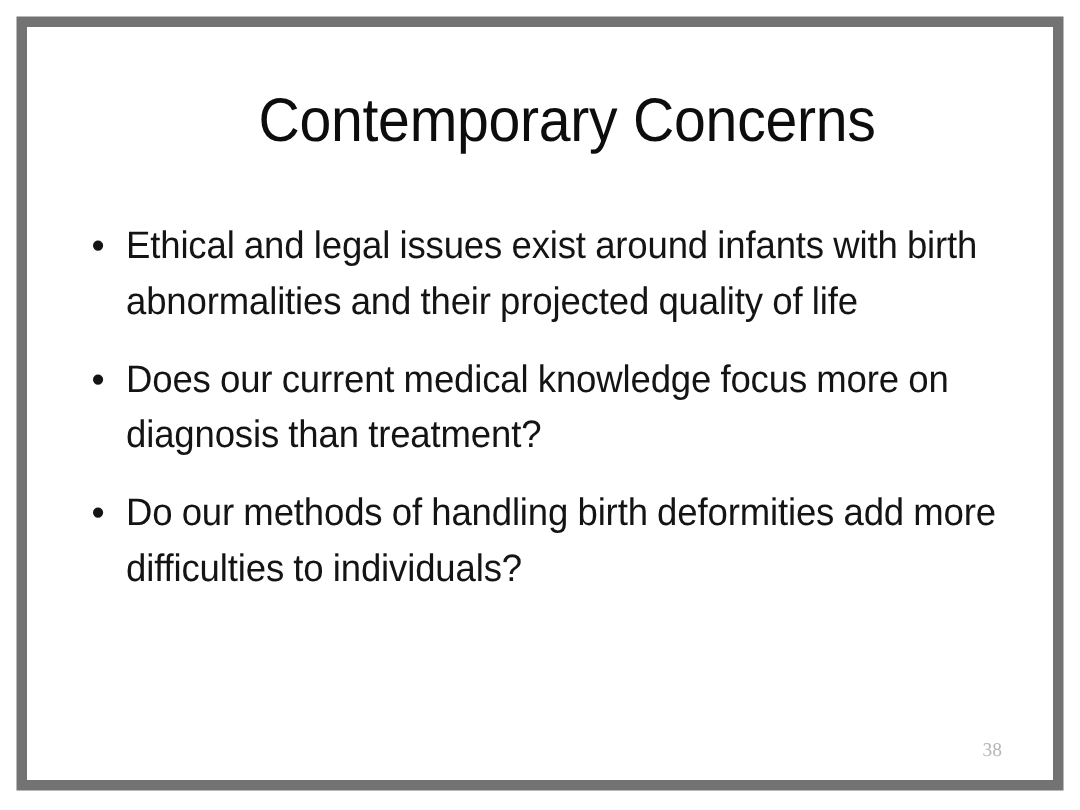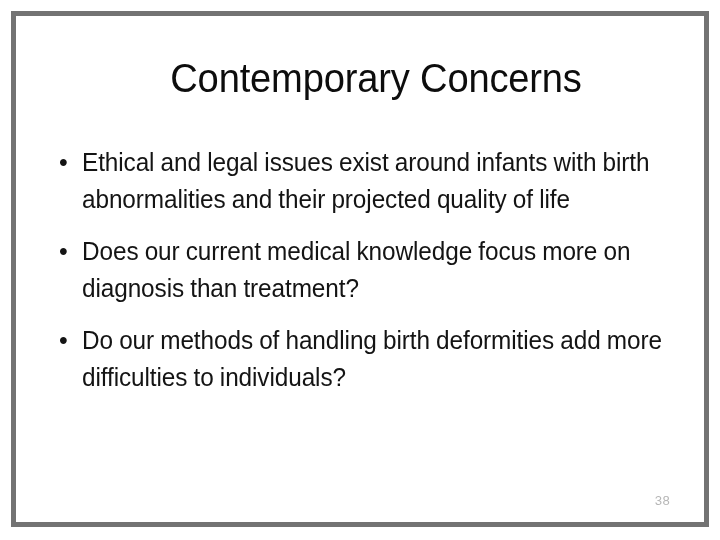--- a/index.html
+++ b/index.html
@@ -34,21 +34,21 @@
     background: #fdfdfa;
   }
 
   #frame {
     position: absolute;
     left: 11px;
     top: 11px;
     width: 698px;
     height: 516px;
     box-sizing: border-box;
-    border: 5px solid #737373;
+    border: 7px solid #737373;
     background: #ffffff;
   }
 
   #title {
     position: absolute;
     left: 40px;
     top: 38px;
     width: 640px;
     text-align: center;
     font-size: 41px;
@@ -101,21 +101,21 @@
     word-spacing: -0.5px;
   }
 
   #page-number {
     position: absolute;
     right: 34px;
     bottom: 14px;
     font-size: 13px;
     line-height: 12px;
     color: #b6b6b6;
-    font-family: Liberation Mono, monospace;
+    font-family: Liberation Serif, serif;
   }
 </style>
 </head>
 <body>
 
 <div id="matte"></div>
 
 <div id="slide">
 
   <div id="frame">

